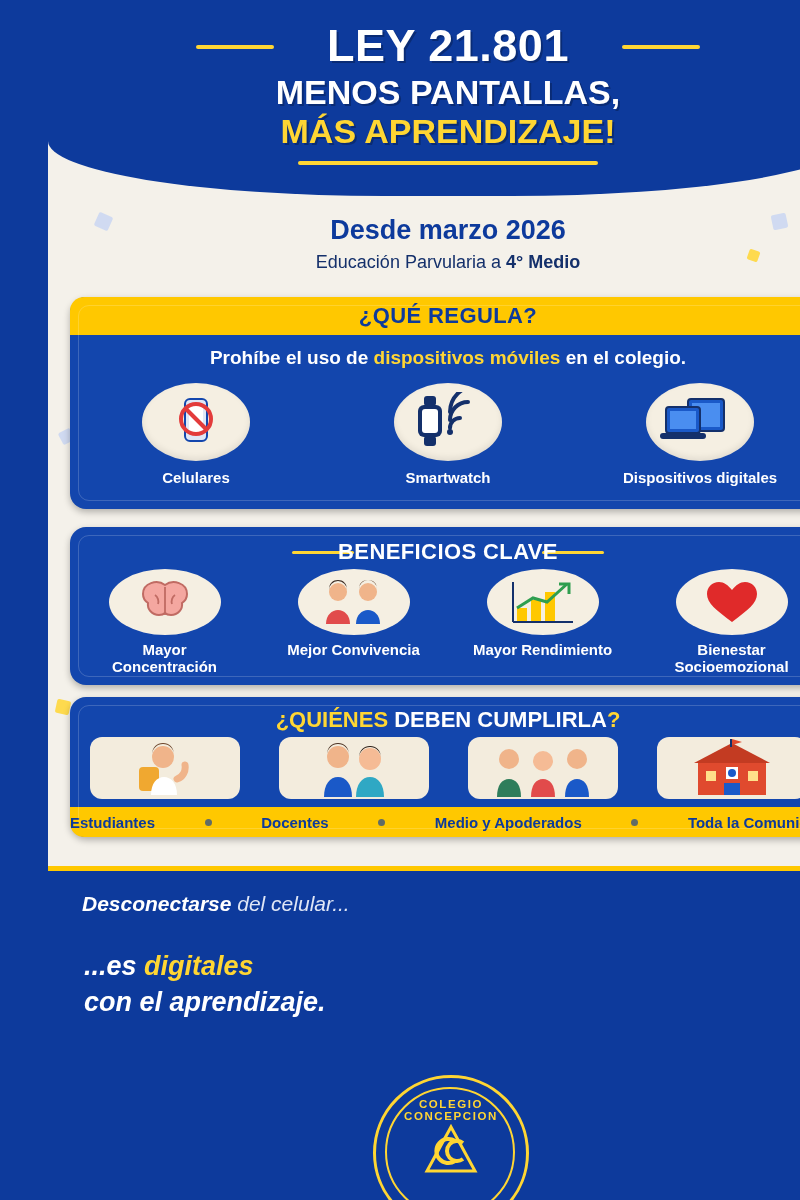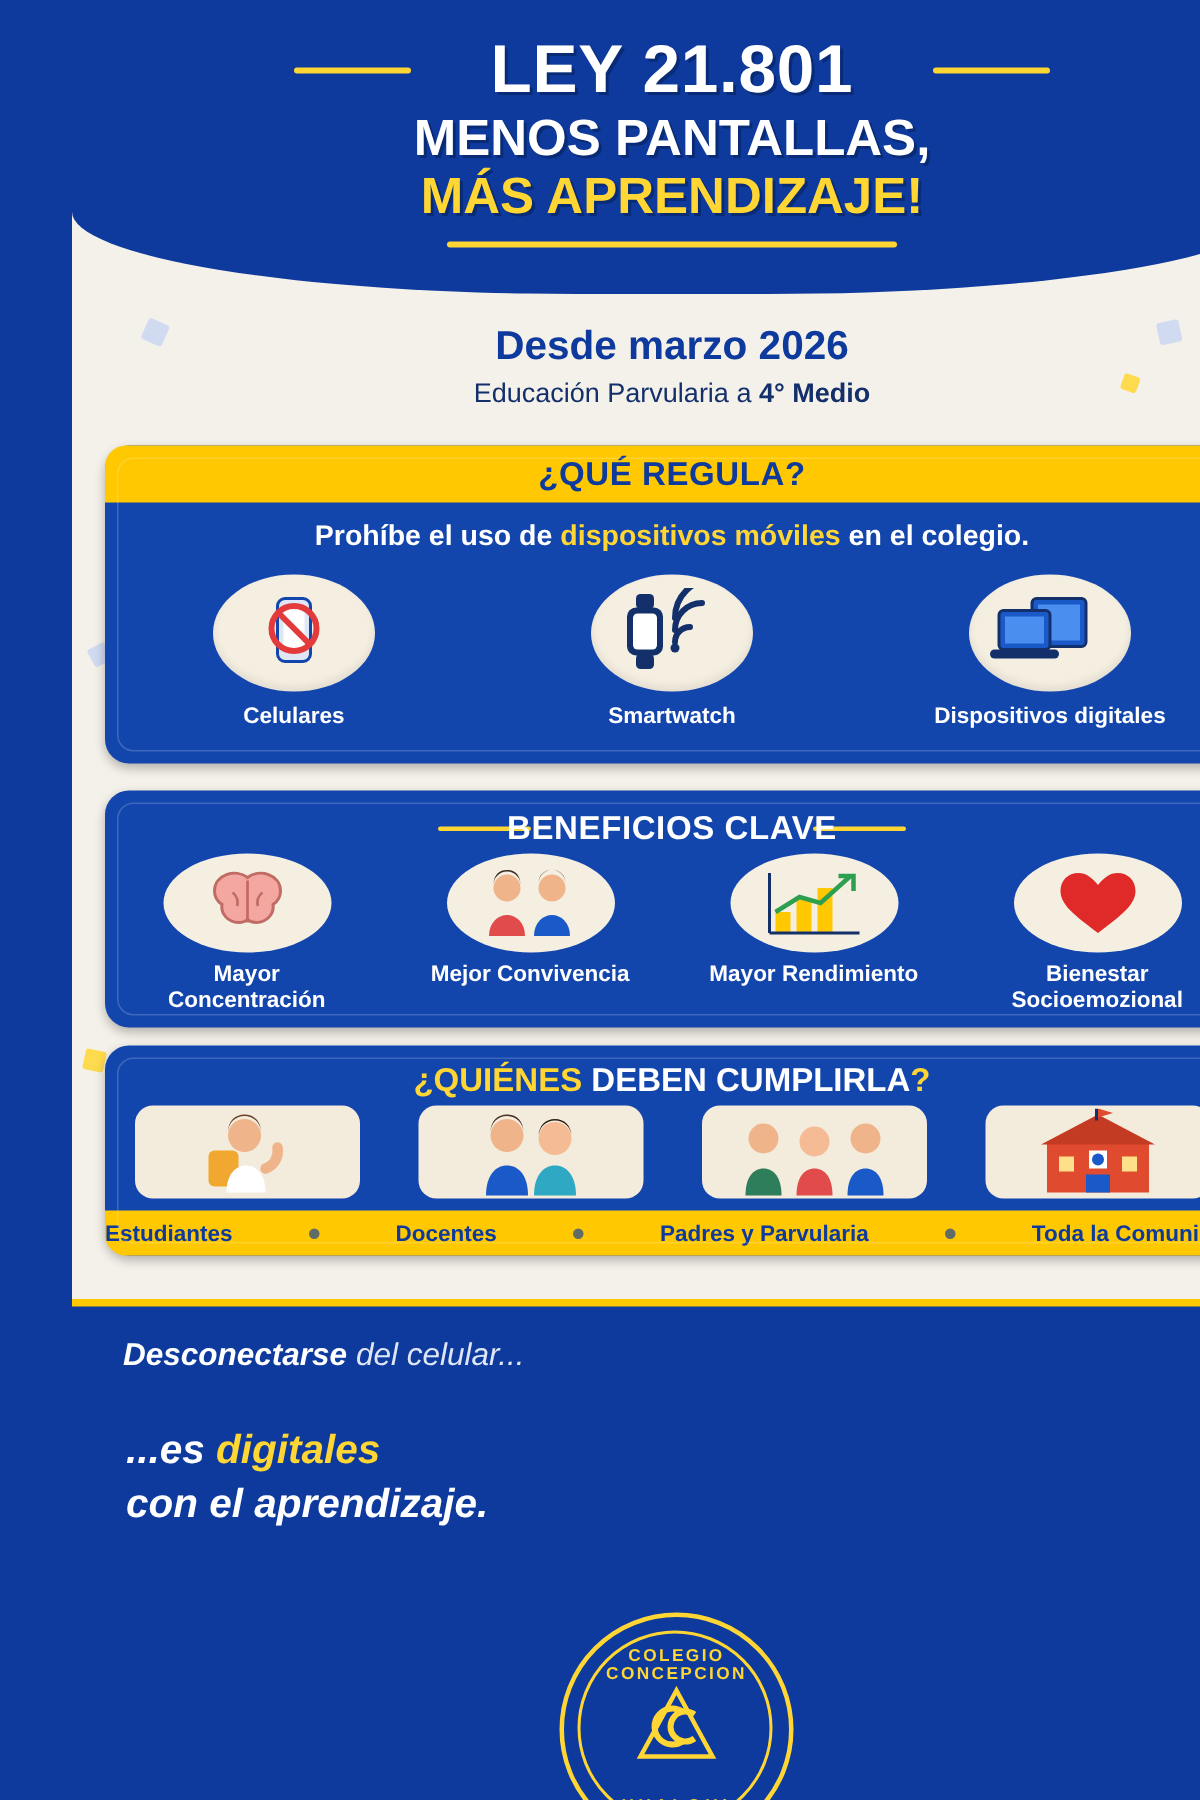--- a/index.html
+++ b/index.html
@@ -551,21 +551,21 @@
           </svg>
         </div>
       </div>
     </div>
 
     <div class="quienes-strip">
       <span class="q-label">Estudiantes</span>
       <span class="q-dot"></span>
       <span class="q-label">Docentes</span>
       <span class="q-dot"></span>
-      <span class="q-label">Padres y Parvularia</span>
+      <span class="q-label">Medio y Apoderados</span>
       <span class="q-dot"></span>
       <span class="q-label">Toda la Comunidad</span>
     </div>
   </div>
 
   <div class="bottom">
     <div class="bottom-top-rule"></div>
 
     <div class="quote-1">
       <span>Desconectarse</span><span class="soft"> del celular...</span>

